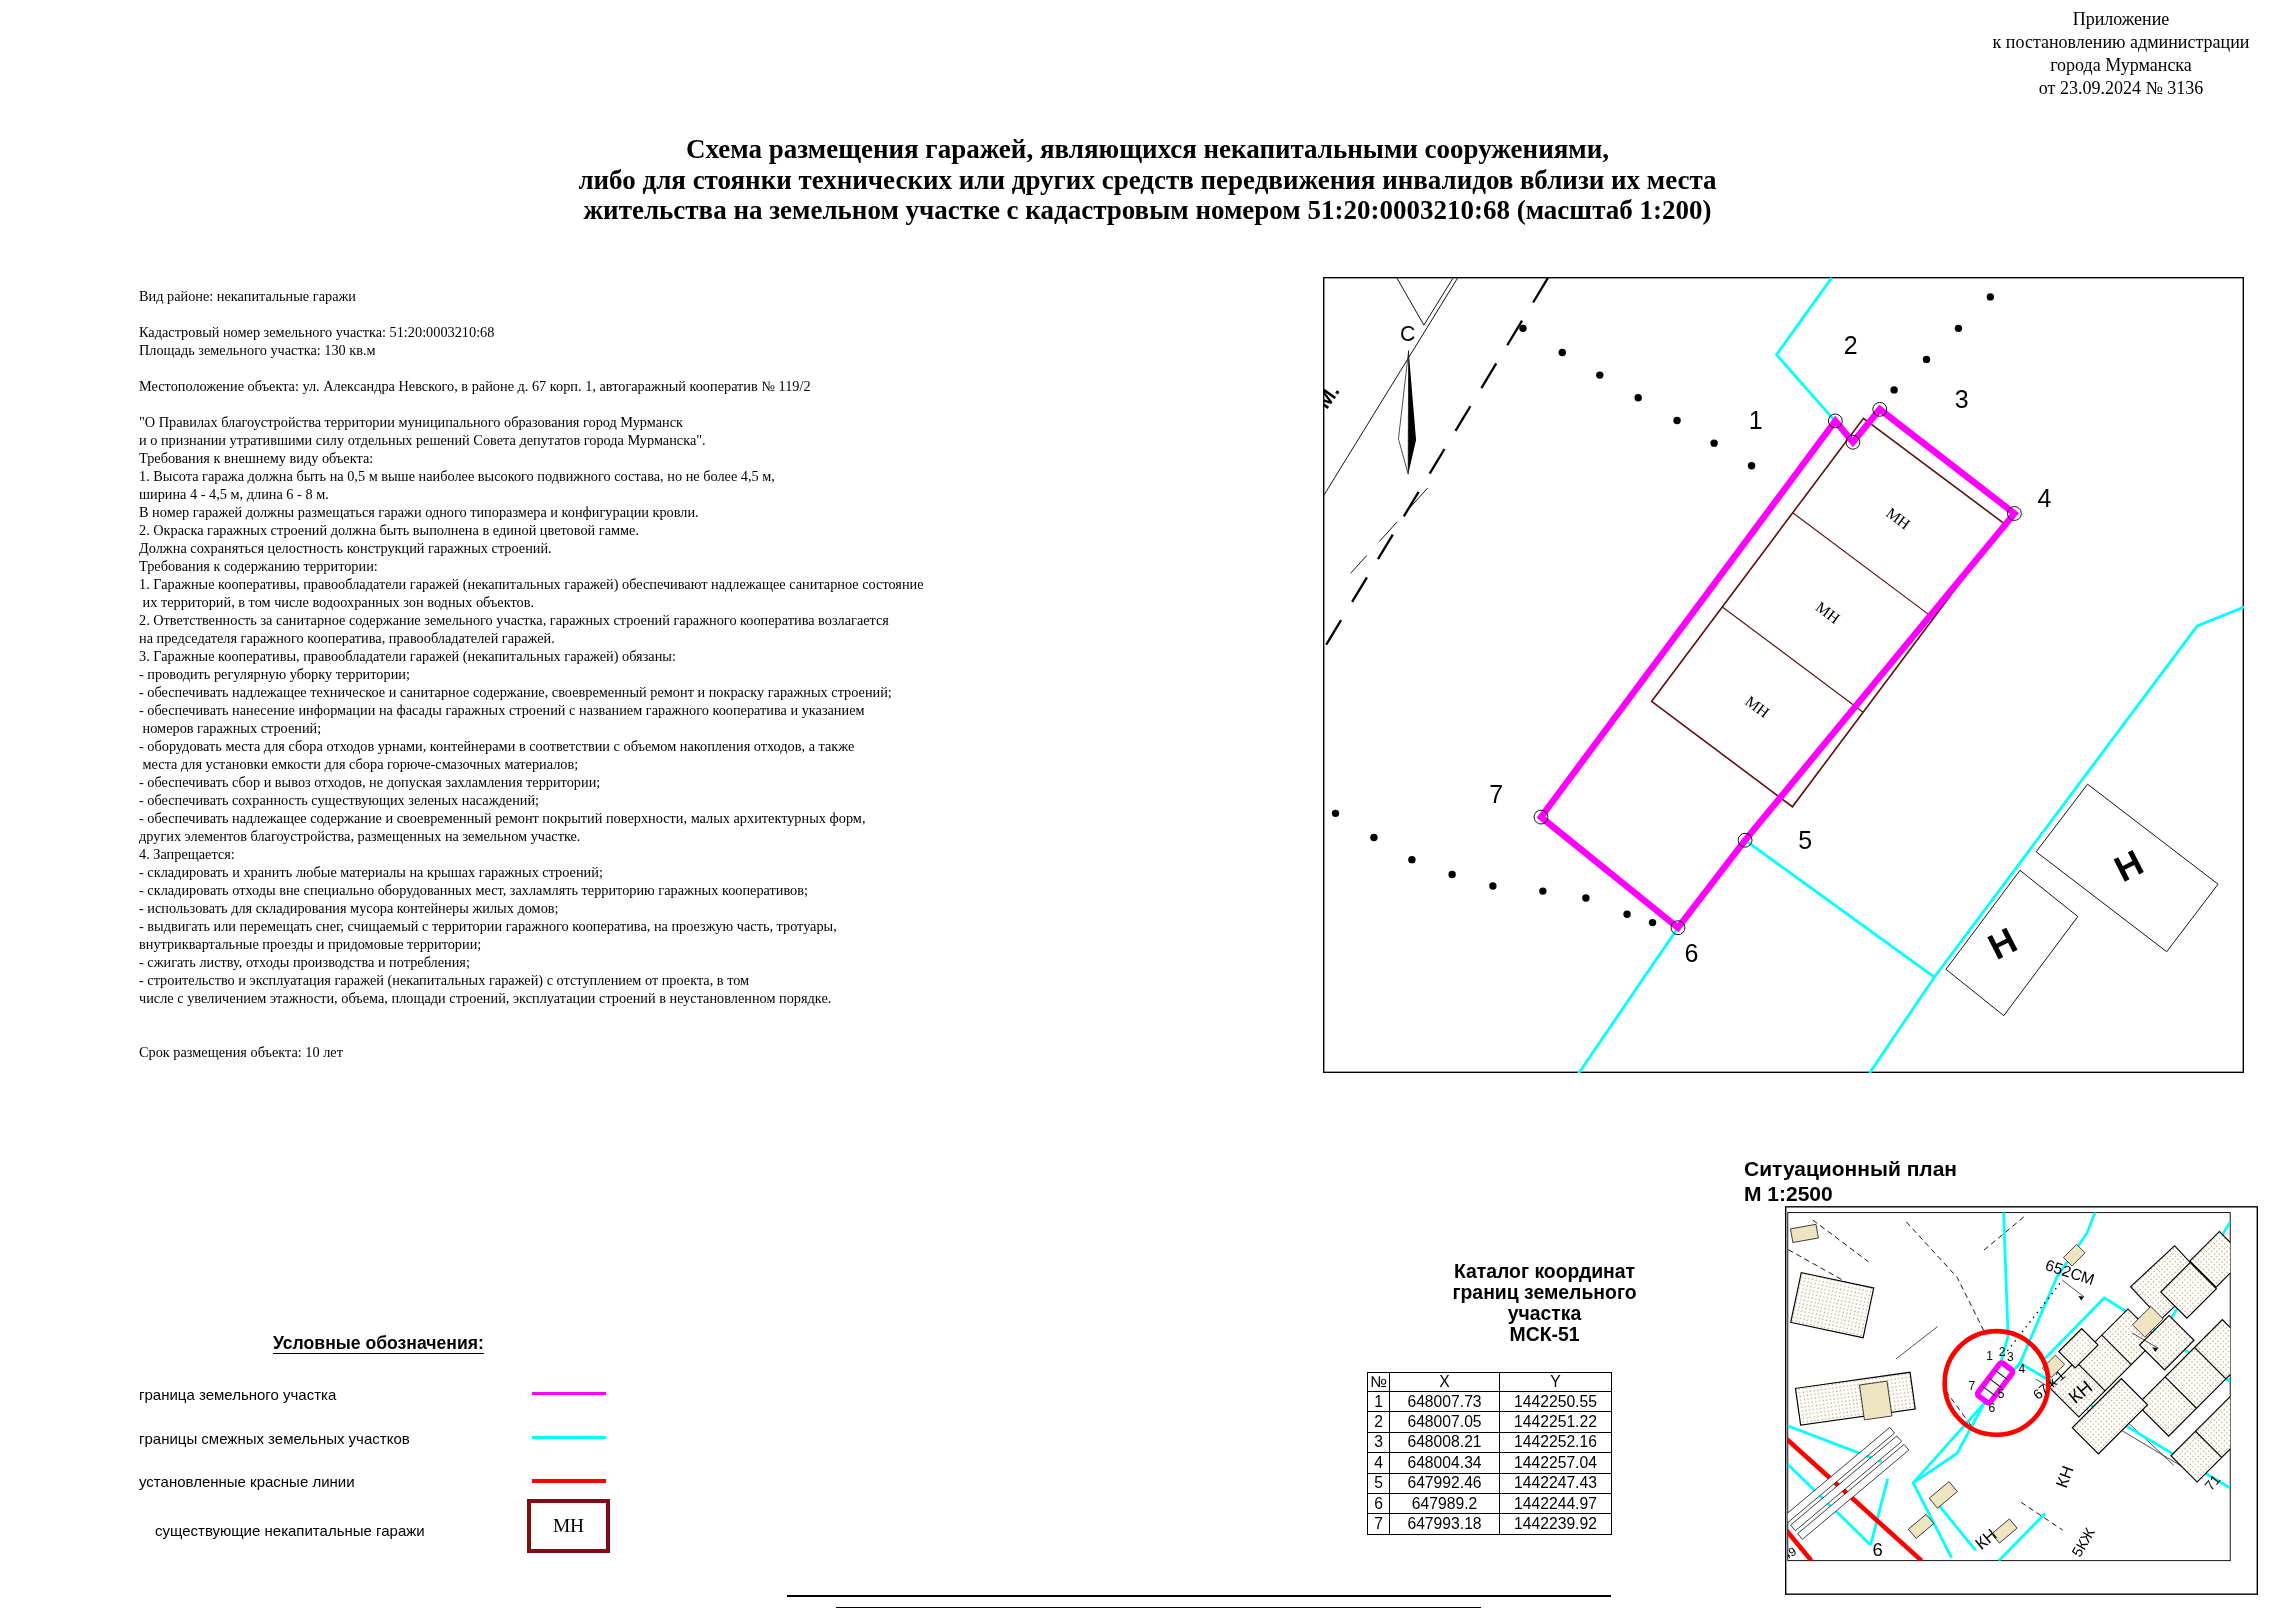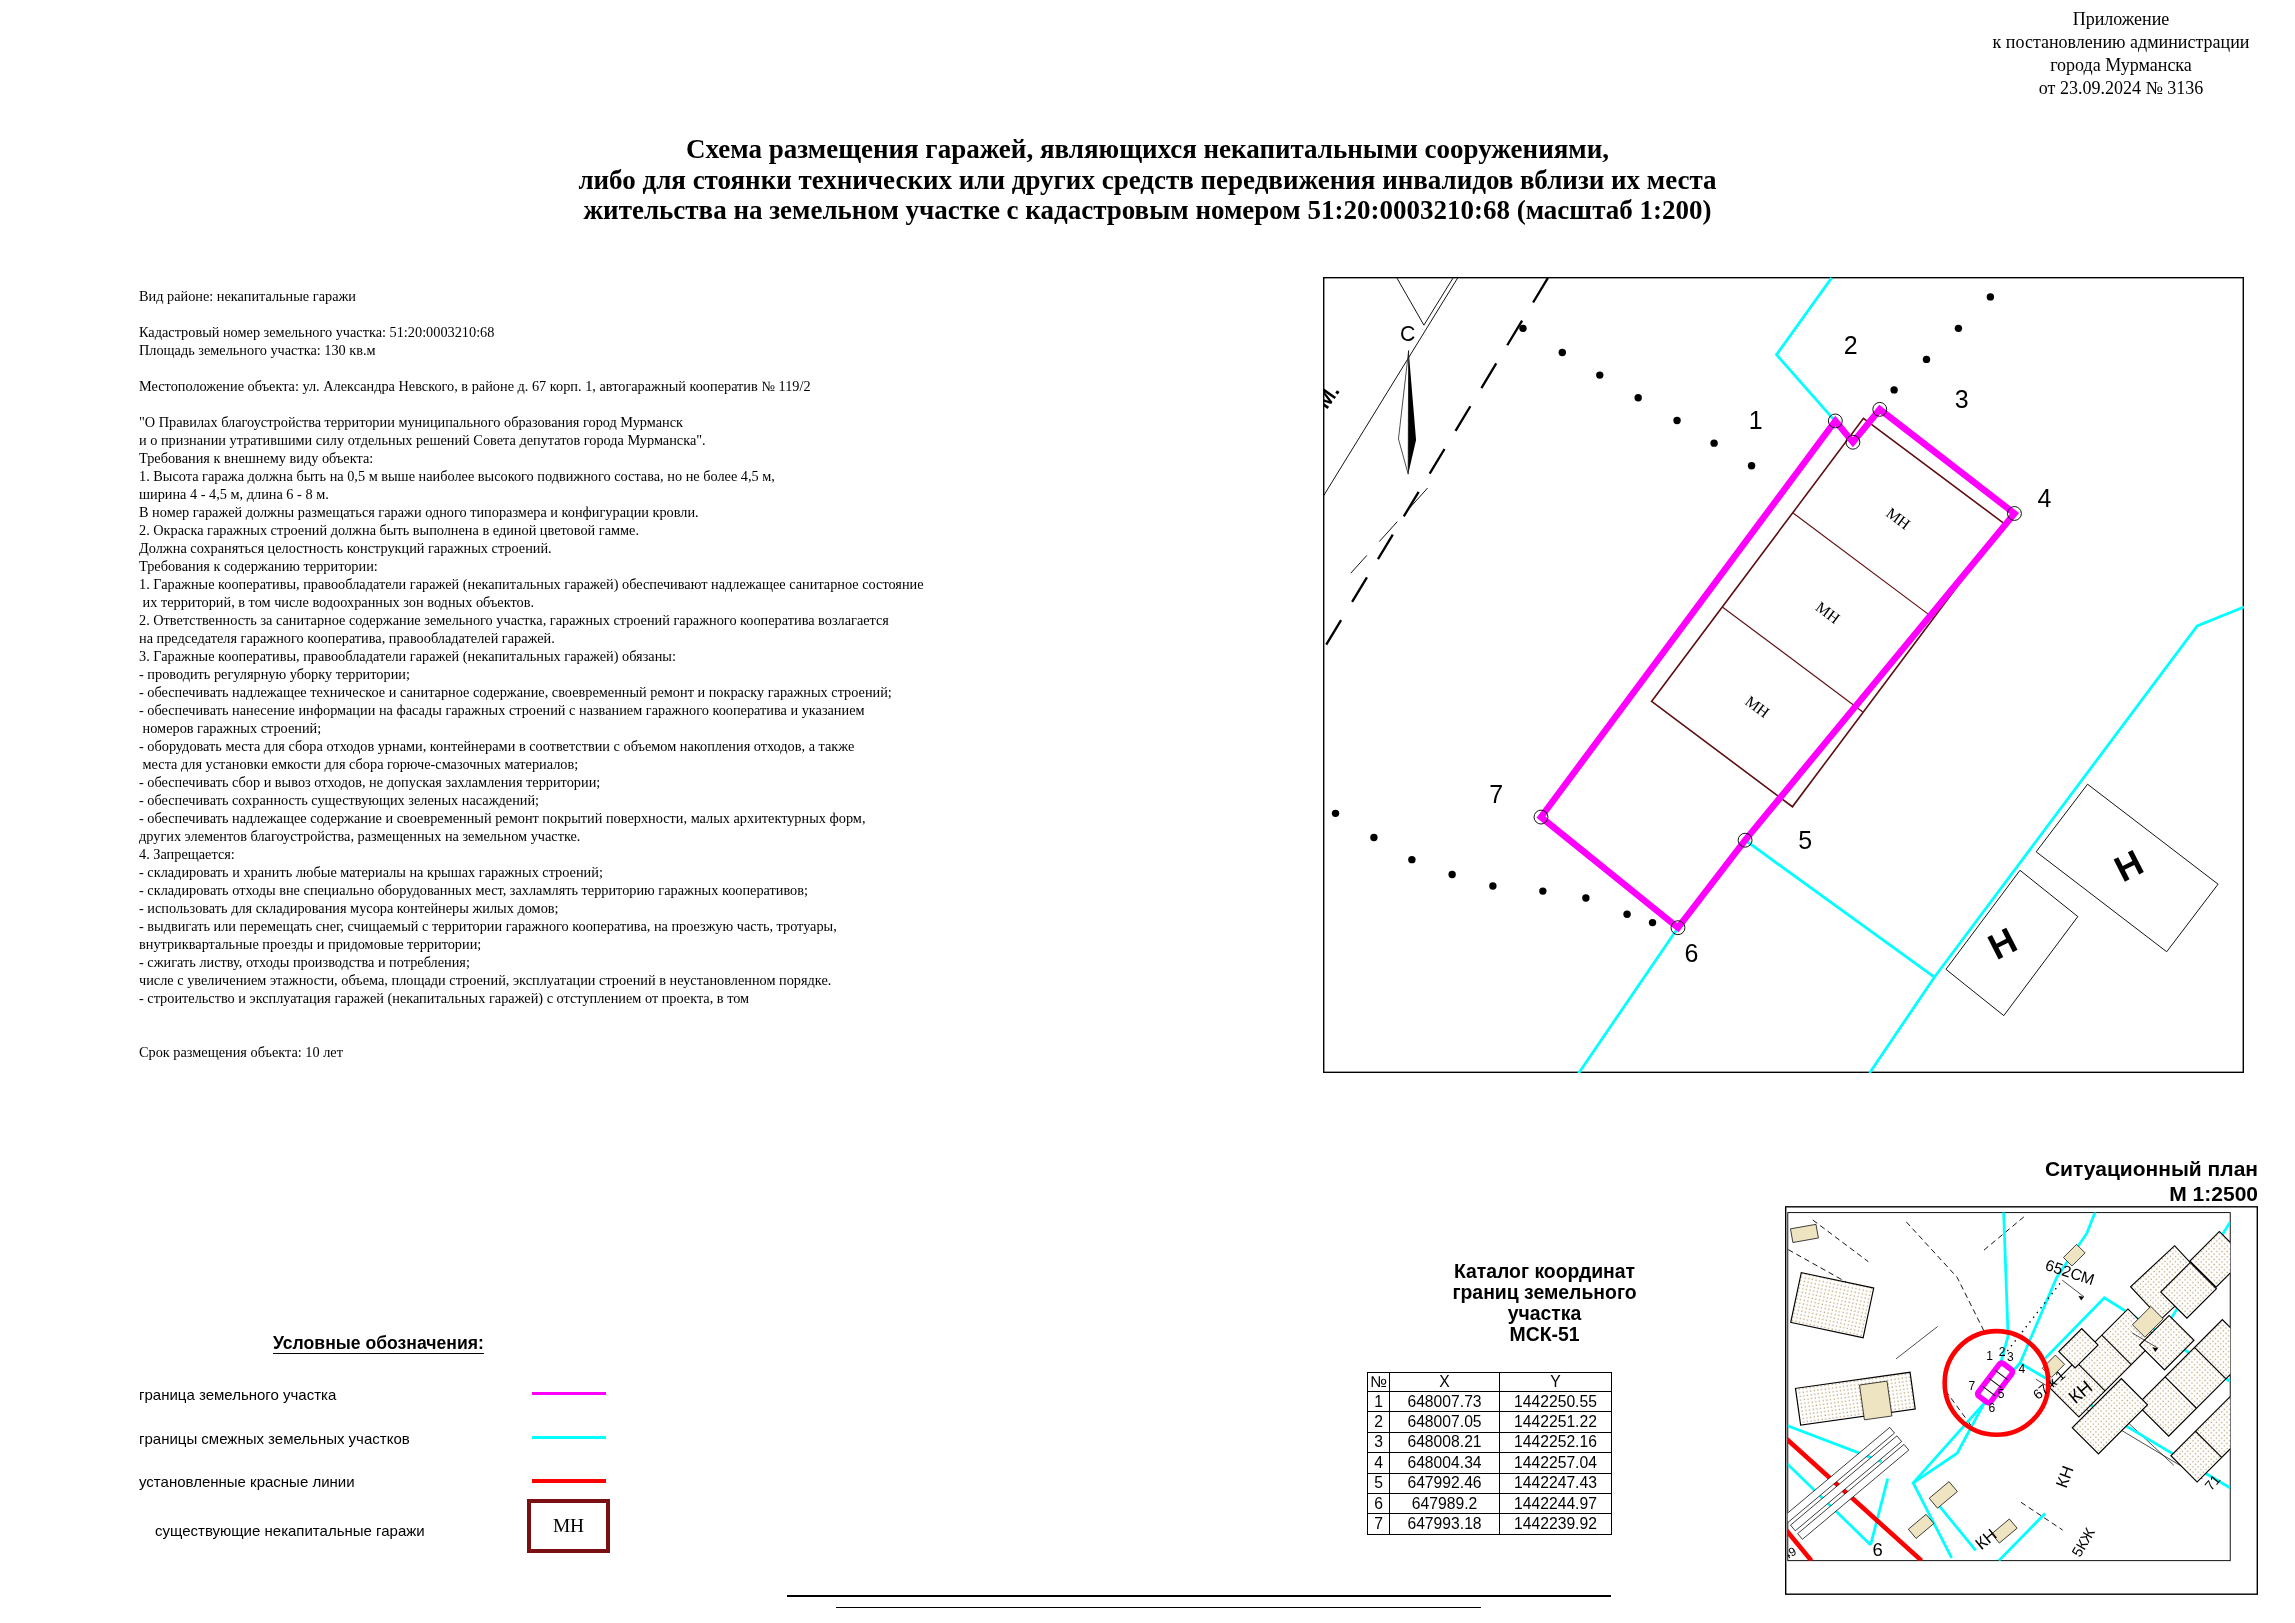--- a/index.html
+++ b/index.html
@@ -13,21 +13,21 @@
   .legend-title{position:absolute;left:134px;top:0;font-family:"Liberation Sans",sans-serif;font-weight:bold;font-size:17.6px;text-decoration:underline;text-underline-offset:3.7px;}
   .legend-label{position:absolute;left:0;font-family:"Liberation Sans",sans-serif;font-size:15px;white-space:nowrap;}
   .swatch{position:absolute;left:393px;width:74px;}
   .mn-box{position:absolute;left:388px;width:75px;height:46px;border:4.6px solid #7a0f14;text-align:center;font-size:19.4px;line-height:46px;}
   .cat-title{left:1422px;top:1261px;width:245px;text-align:center;font-family:"Liberation Sans",sans-serif;font-weight:bold;font-size:19.4px;line-height:21px;}
   table.coords{position:absolute;left:1367px;top:1372px;border-collapse:collapse;font-family:"Liberation Sans",sans-serif;font-size:15.7px;}
   table.coords td,table.coords th{border:0.9px solid #000;text-align:center;padding:0;font-weight:normal;}
   table.coords th{height:17.6px;}
   table.coords td{height:19.4px;}
   .col-n{width:21px;}.col-x{width:109px;}.col-y{width:111px;}
-  .sit-caption{left:1785px;top:1156px;width:473px;text-align:right;font-family:"Liberation Sans",sans-serif;font-weight:bold;font-size:21px;line-height:25px;}
+  .sit-caption{left:1744px;top:1156px;width:473px;text-align:left;font-family:"Liberation Sans",sans-serif;font-weight:bold;font-size:21px;line-height:25px;}
   .footer-line{position:absolute;background:#000;}
   svg text{user-select:none;}
 </style>
 </head>
 <body>
 
 <div class="abs appendix">
   <div>Приложение</div>
   <div>к постановлению администрации</div>
   <div>города Мурманска</div>
@@ -73,22 +73,22 @@
     <div class="text-line">- обеспечивать сохранность существующих зеленых насаждений;</div>
     <div class="text-line">- обеспечивать надлежащее содержание и своевременный ремонт покрытий поверхности, малых архитектурных форм,</div>
     <div class="text-line">других элементов благоустройства, размещенных на земельном участке.</div>
     <div class="text-line">4. Запрещается:</div>
     <div class="text-line">- складировать и хранить любые материалы на крышах гаражных строений;</div>
     <div class="text-line">- складировать отходы вне специально оборудованных мест, захламлять территорию гаражных кооперативов;</div>
     <div class="text-line">- использовать для складирования мусора контейнеры жилых домов;</div>
     <div class="text-line">- выдвигать или перемещать снег, счищаемый с территории гаражного кооператива, на проезжую часть, тротуары,</div>
     <div class="text-line">внутриквартальные проезды и придомовые территории;</div>
     <div class="text-line">- сжигать листву, отходы производства и потребления;</div>
+    <div class="text-line">- строительство и эксплуатация гаражей (некапитальных гаражей) с отступлением от проекта, в том</div>
     <div class="text-line">числе с увеличением этажности, объема, площади строений, эксплуатации строений в неустановленном порядке.</div>
-    <div class="text-line">- строительство и эксплуатация гаражей (некапитальных гаражей) с отступлением от проекта, в том</div>
     <div class="text-line"></div>
     <div class="text-line"></div>
     <div class="text-line">Срок размещения объекта: 10 лет</div>
   </div>
 
 <svg class="abs" style="left:1323px;top:277px;" width="921" height="796" viewBox="0 0 1990 1720">
   <rect x="1.5" y="1.5" width="1987" height="1717" fill="#fff" stroke="#000" stroke-width="3"></rect>
 
   <g stroke="#000" fill="none">
     <line x1="291" y1="2" x2="1" y2="473" stroke-width="2"></line>

